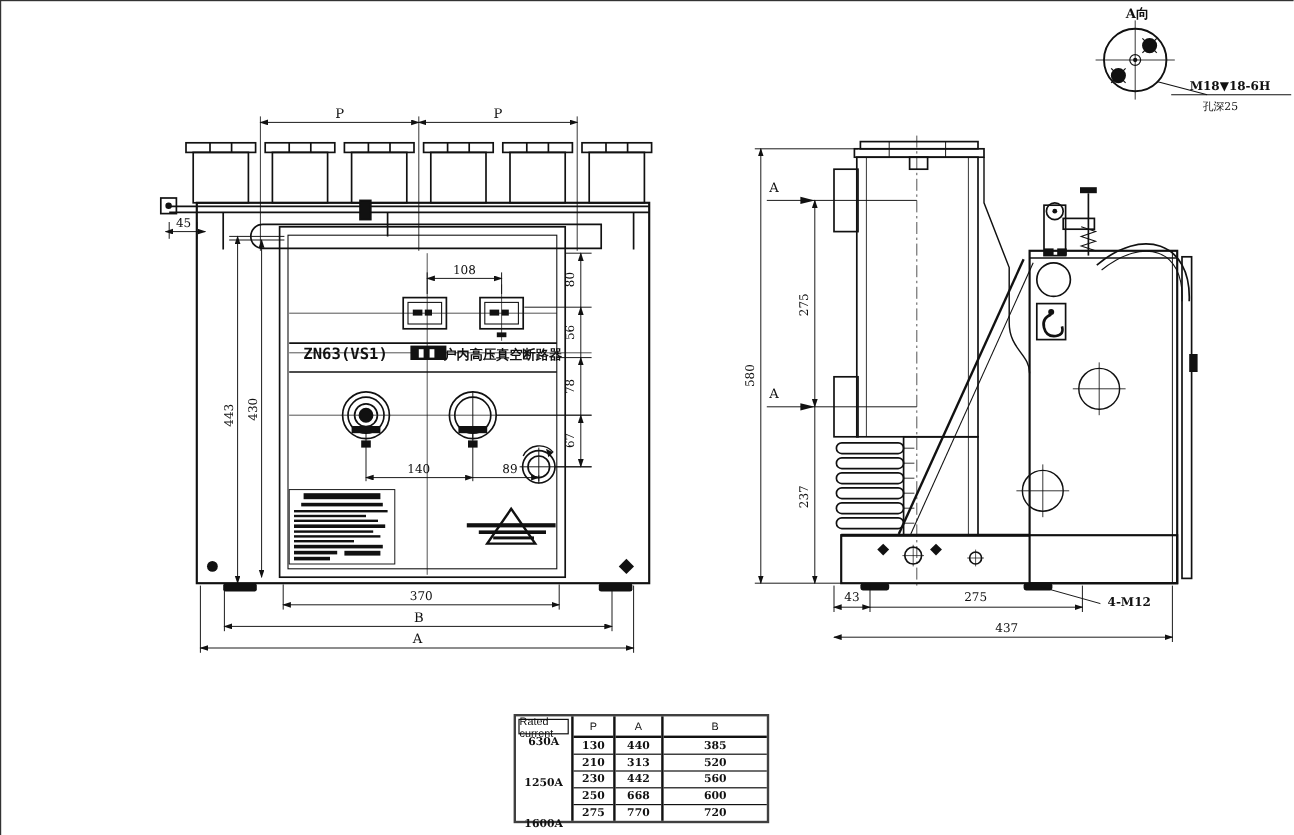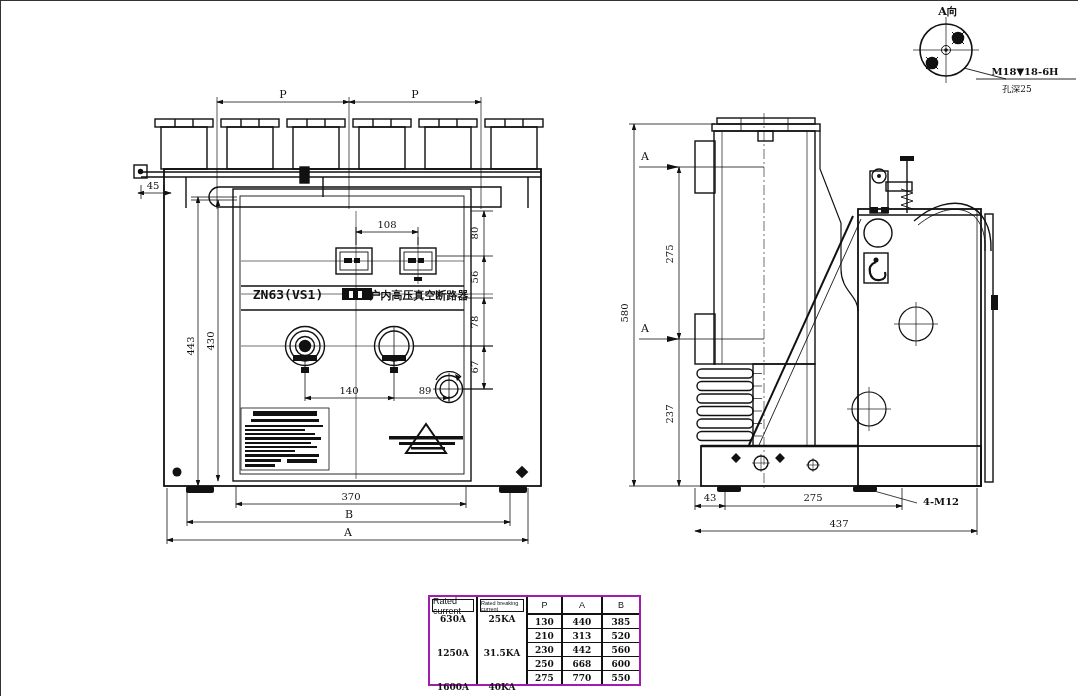--- a/index.html
+++ b/index.html
@@ -8,21 +8,21 @@
   svg{position:absolute;left:0;top:0;}
   svg text{fill:#111;font-family:"DejaVu Serif",serif;}
   .dim{font-size:10px;}
   .dimb{font-size:11px;}
   .model{font-size:13px;font-weight:bold;font-family:"DejaVu Sans Mono",monospace;}
   .cjk{font-size:11px;font-weight:bold;}
   .cjks{font-size:9px;}
   .note{font-size:10px;font-weight:bold;}
   
   .spec-table{position:absolute;left:427px;top:594px;width:213px;height:91px;
-     border:2px solid #a21caf;display:flex;box-sizing:border-box;background:#fff;}
+     border:2px solid #404040;display:flex;box-sizing:border-box;background:#fff;}
   .spec-table *{box-sizing:border-box;}
   .col{display:flex;flex-direction:column;border-right:2px solid #111;}
   .col:last-child{border-right:none;}
   .c1{width:48px;}.c2{width:50px;}.c3{width:35px;}.c4{width:40px;}.c5{width:38px;flex:1;}
   .hdr{height:18px;border-bottom:2px solid #111;display:flex;align-items:center;justify-content:center;
        font-size:9px;font-family:"Liberation Sans",sans-serif;color:#111;}
   .hdr.inbox{margin:2px;border:1px solid #111;height:13px;}
   .hdr.tiny{font-size:5.5px;}
   .vals{flex:1;display:flex;flex-direction:column;justify-content:space-around;align-items:center;
         font-size:9px;font-weight:bold;font-family:"DejaVu Serif",serif;color:#111;gap:24px;}
@@ -392,28 +392,20 @@
   <text x="1016" y="91" text-anchor="middle" class="cjks">孔深25</text>
 </svg>
 
 <div class="spec-table">
   <div class="col c1">
     <div class="hdr inbox">Rated current</div>
     <div class="vals">
       <div>630A</div>
       <div>1250A</div>
       <div>1600A</div>
-    </div>
-  </div>
-  <div class="col c2">
-    <div class="hdr inbox tiny">Rated breaking current</div>
-    <div class="vals">
-      <div>25KA</div>
-      <div>31.5KA</div>
-      <div>40KA</div>
     </div>
   </div>
   <div class="col c3">
     <div class="hdr">P</div>
     <div class="cell">130</div>
     <div class="cell">210</div>
     <div class="cell">230</div>
     <div class="cell">250</div>
     <div class="cell">275</div>
   </div>
@@ -424,17 +416,17 @@
     <div class="cell">442</div>
     <div class="cell">668</div>
     <div class="cell">770</div>
   </div>
   <div class="col c5">
     <div class="hdr">B</div>
     <div class="cell">385</div>
     <div class="cell">520</div>
     <div class="cell">560</div>
     <div class="cell">600</div>
-    <div class="cell">550</div>
+    <div class="cell">720</div>
   </div>
 </div>
 
 </div>
 
 </body></html>

